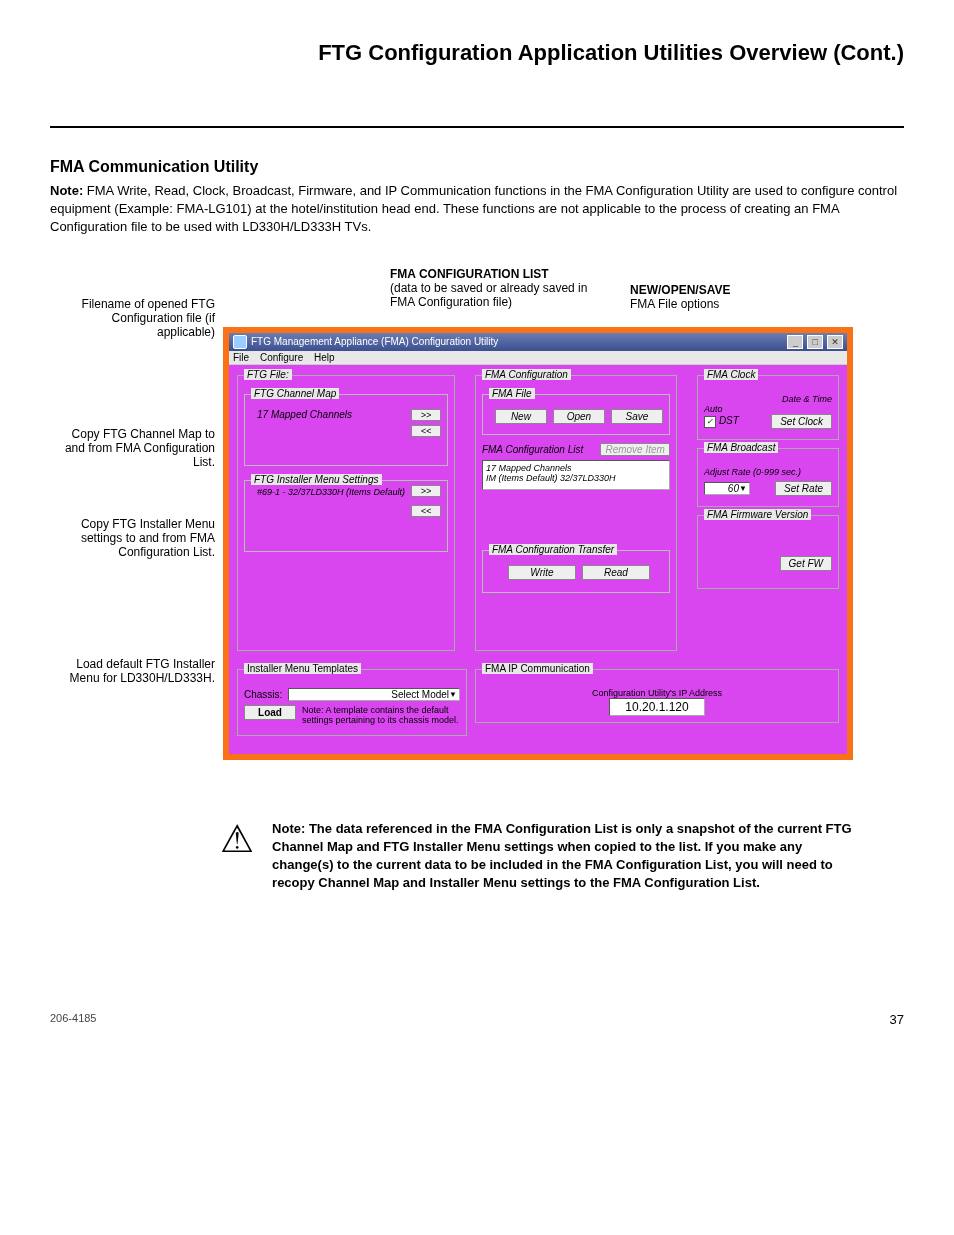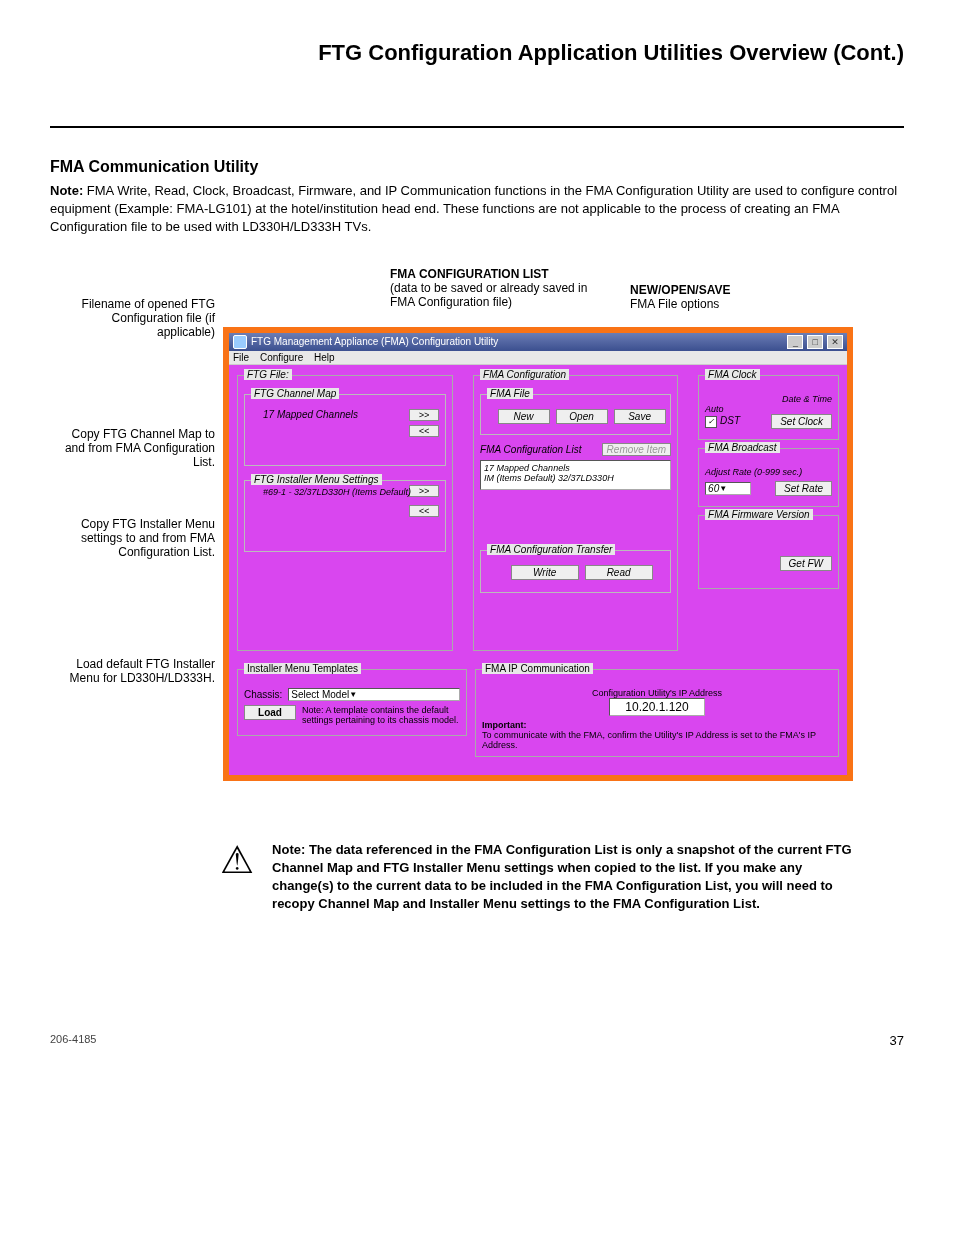--- a/index.html
+++ b/index.html
@@ -124,21 +124,21 @@
   .gbox .legend {
     position:absolute;
     top:-7px; left:6px;
     background:#e8e8e8;
     padding:0 3px;
     font-size:10px;
   }
   .subbox {
     border:1px solid #bbb;
     position:relative;
-    padding: 14px 6px 6px 18px;
+    padding: 14px 6px 6px 12px;
     margin-bottom:8px;
     font-size:10px;
   }
   .subbox .legend {
     position:absolute; top:-7px; left:6px; background:#e8e8e8; padding:0 3px;
   }
   .btn {
     font-size:10px;
     border:1px solid #888;
     background:#efefef;
@@ -159,21 +159,21 @@
     border:1px inset #aaa; background:#fff; font-size:9px;
     padding:2px 3px; height:30px; width:100%; box-sizing:border-box;
   }
   .disabled { color:#999; }
   .row { display:flex; align-items:center; justify-content:space-between; margin-bottom:4px; }
   .row-gap { display:flex; gap:6px; justify-content:center; margin-bottom:6px;}
   .right-align { text-align:right; }
   .tiny { font-size:9px; }
   .select {
     border:1px inset #aaa; background:#fff; font-size:10px;
-    width:120px; display:inline-flex; justify-content:flex-start; align-items:center; padding:0 2px;
+    width:120px; display:inline-flex; justify-content:flex-end; align-items:center; padding:0 2px;
   }
   .select .caret { font-size:8px; }
   .checkbox { display:inline-block; width:10px; height:10px; border:1px solid #555; background:#fff; text-align:center; font-size:8px; line-height:9px; margin-right:3px;}
 
   .lower-row { display:flex; gap:8px; padding: 0 8px 10px 8px; }
   .lower-left { width:230px; }
   .lower-right { flex:1; }
 
   
   .warning-note {
@@ -365,24 +365,20 @@
           </div>
         </div>
       </div>
       <div class="lower-right">
         <div class="gbox">
           <div class="legend">FMA IP Communication</div>
           <div style="text-align:center;">
             <div class="tiny">Configuration Utility's IP Address</div>
             <span class="txt-input" style="width:90px; text-align:center;">10.20.1.120</span>
           </div>
-          <div class="tiny" style="margin-top:4px;">
-            <b>Important:</b><br>
-            <span>To communicate with the FMA, confirm the Utility's IP Address is set to the FMA's IP Address.</span>
-          </div>
         </div>
       </div>
     </div>
   </div>
 </div>
 
 <div class="warning-note">
   <div class="warn-icon">⚠</div>
   <div class="warn-text">Note: The data referenced in the FMA Configuration List is only a snapshot of the current FTG Channel Map and FTG Installer Menu settings when copied to the list. If you make any change(s) to the current data to be included in the FMA Configuration List, you will need to recopy Channel Map and Installer Menu settings to the FMA Configuration List.</div>
 </div>

